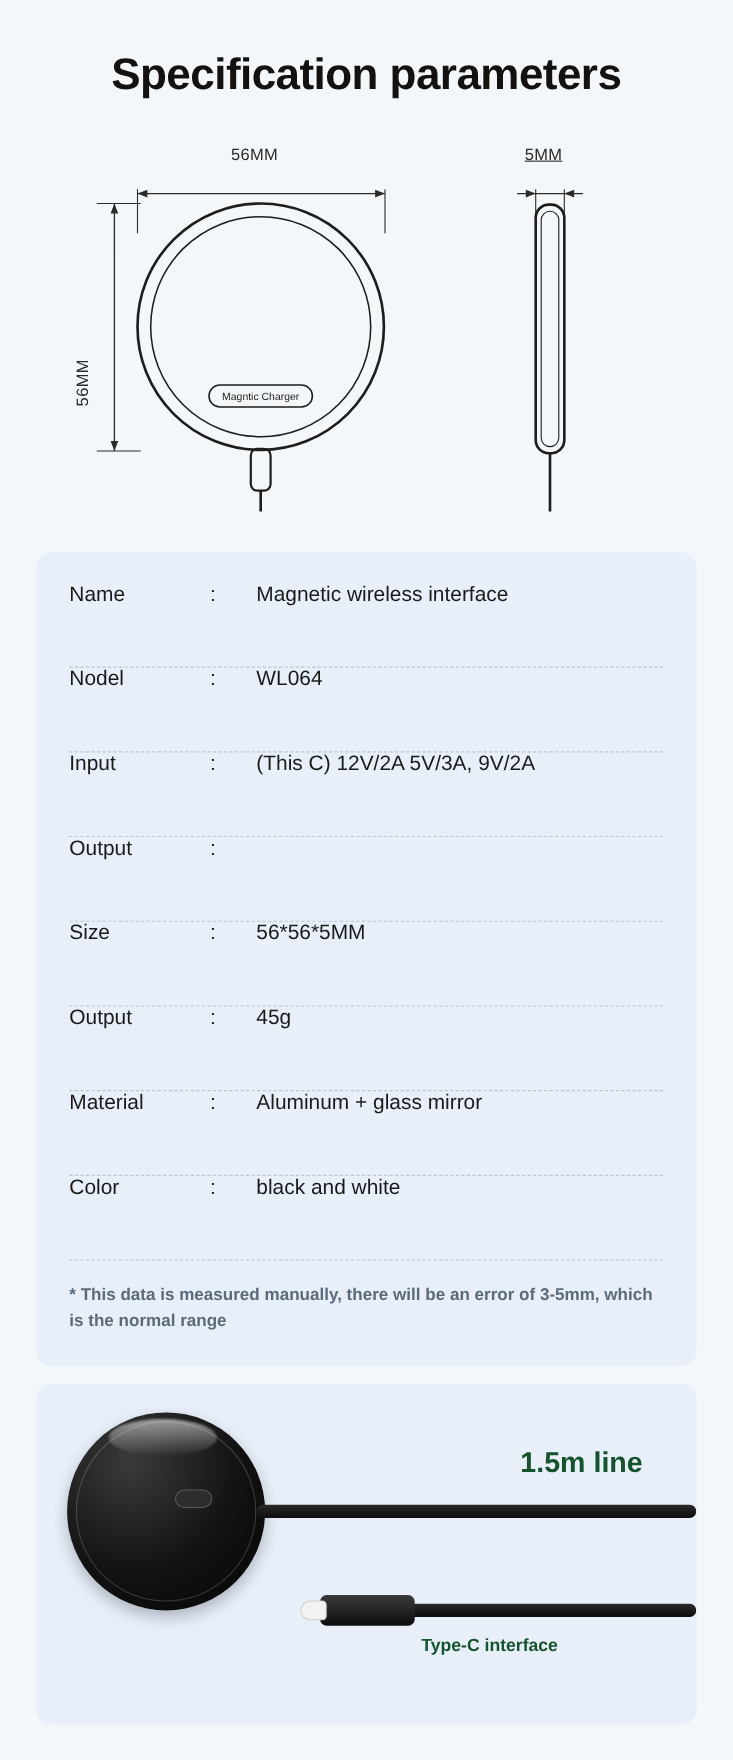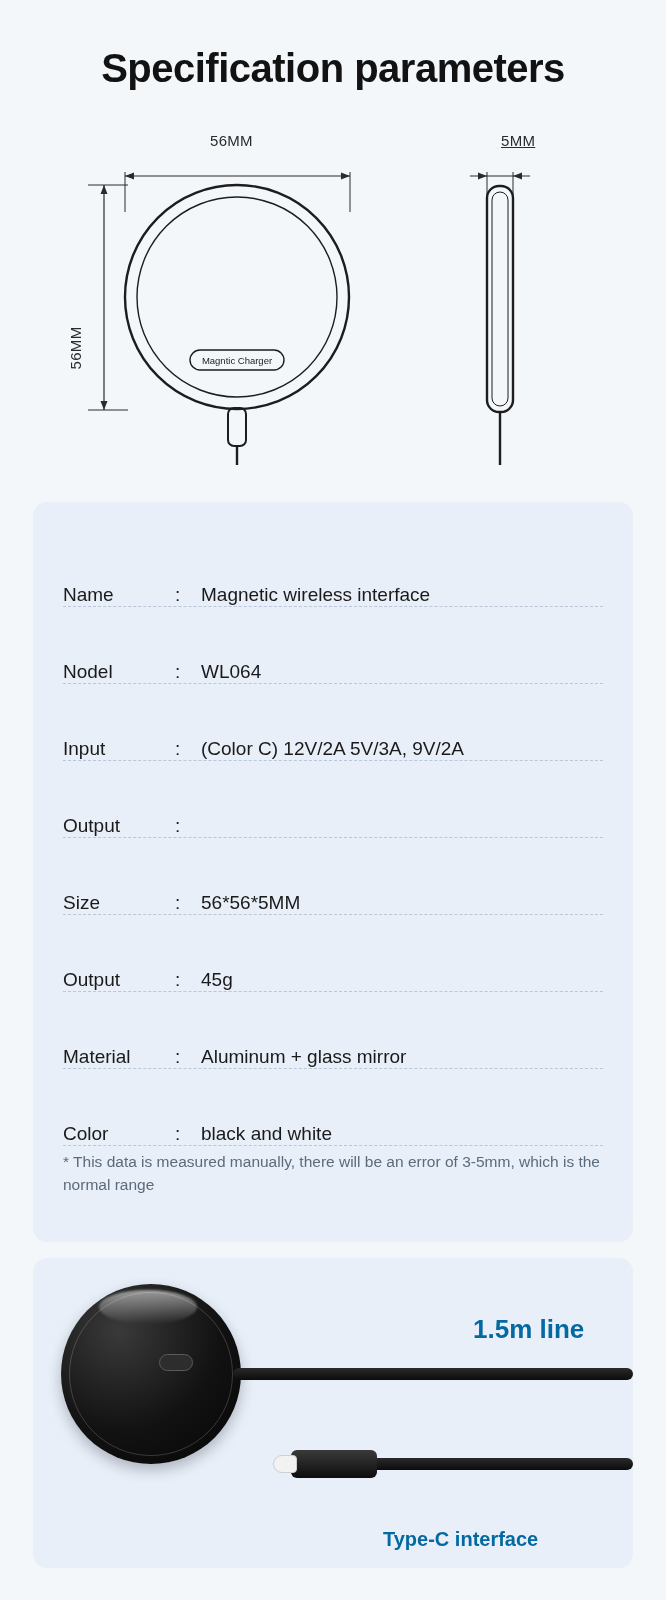--- a/index.html
+++ b/index.html
@@ -39,21 +39,21 @@
     width: 666px;
     height: 370px;
   }
   .dim-label {
     position: absolute;
     font-size: 15px;
     color: #2a2a2a;
     letter-spacing: 0.3px;
   }
   .dim-top-left { top: 12px; left: 210px; }
-  .dim-top-right { top: 12px; left: 501px; text-decoration: underline; }
+  .dim-top-right { top: 12px; left: 477px; text-decoration: underline; }
   .dim-left-vert {
     top: 258px;
     left: 68px;
     transform: rotate(-90deg);
     transform-origin: left top;
     white-space: nowrap;
     line-height: 1.05;
     text-align: center;
     width: 60px;
   }
@@ -64,46 +64,48 @@
     top: 502px;
     left: 33px;
     width: 600px;
     height: 740px;
     background: #e8eff8;
     border-radius: 14px;
     padding: 28px 30px 0 30px;
   }
   .spec-row {
     display: flex;
-    align-items: flex-end;
+    align-items: flex-start;
     height: 77px;
     border-bottom: 1px dashed #b9c7d8;
+    gap: 16px;
   }
   .spec-row:last-of-type { border-bottom: 1px dashed #b9c7d8; }
   .spec-key {
     width: 112px;
     font-size: 19px;
     color: #1a1a1a;
     flex: 0 0 112px;
   }
   .spec-colon {
     width: 26px;
     flex: 0 0 26px;
     font-size: 19px;
     color: #1a1a1a;
   }
   .spec-val {
     font-size: 19px;
     color: #1a1a1a;
   }
   .spec-note {
-    margin-top: 4px;
+    margin-top: 20px;
     font-size: 15.5px;
     line-height: 1.5;
     color: #5c6b7c;
+    font-weight: bold;
   }
 
   
   .photo-card {
     position: absolute;
     top: 1258px;
     left: 33px;
     width: 600px;
     height: 310px;
     background: #e8eff8;
@@ -182,32 +184,31 @@
     left: 240px;
     width: 24px;
     height: 18px;
     border-radius: 9px 4px 4px 9px;
     background: #f2f2f2;
     border: 1px solid #cfcfcf;
   }
   .photo-label {
     position: absolute;
     font-weight: 700;
-    color: #0369a1;
+    color: #14532d;
   }
   .label-line {
     top: 56px;
     left: 440px;
     font-size: 26px;
   }
   .label-typec {
     top: 230px;
     left: 350px;
-    font-size: 20px;
-    margin-top: 40px;
+    font-size: 16px;
   }
 </style>
 </head>
 <body>
 
 <div class="page">
 
   <div class="title">Specification parameters</div>
 
   <div class="diagram">
@@ -261,21 +262,21 @@
 
     <div class="spec-row">
       <div class="spec-key">Nodel</div>
       <div class="spec-colon">:</div>
       <div class="spec-val">WL064</div>
     </div>
 
     <div class="spec-row">
       <div class="spec-key">Input</div>
       <div class="spec-colon">:</div>
-      <div class="spec-val">(Color C) 12V/2A 5V/3A, 9V/2A</div>
+      <div class="spec-val">(This C) 12V/2A 5V/3A, 9V/2A</div>
     </div>
 
     <div class="spec-row">
       <div class="spec-key">Output</div>
       <div class="spec-colon">:</div>
     </div>
 
     <div class="spec-row">
       <div class="spec-key">Size</div>
       <div class="spec-colon">:</div>

